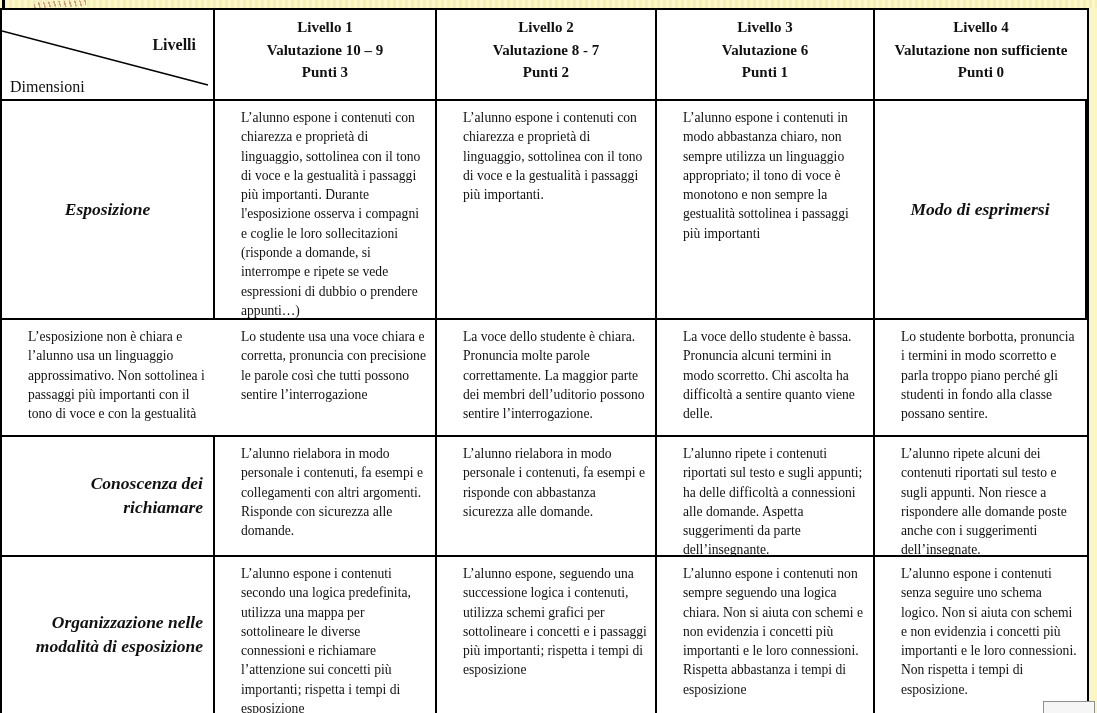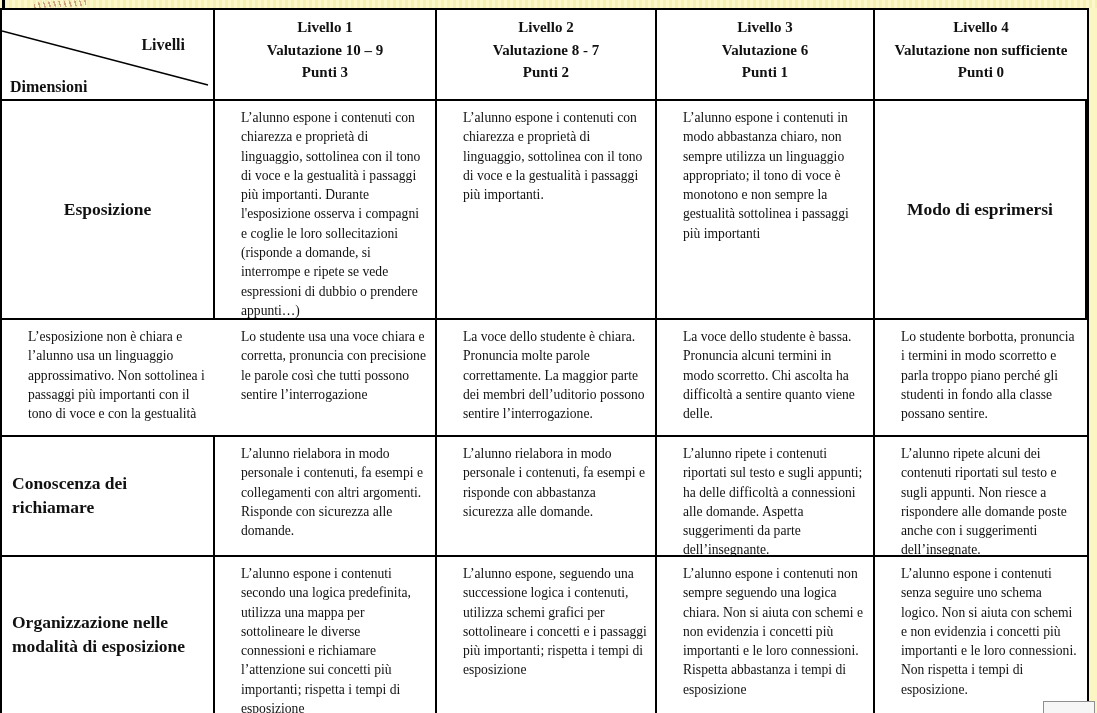--- a/index.html
+++ b/index.html
@@ -38,33 +38,34 @@
 
   
   .col-head {
     display:flex; align-items:flex-start; justify-content:center;
     text-align:center; font-weight:bold; font-size:15px; line-height:1.5;
     padding:6px 10px 0 10px; white-space:pre-line;
   }
   .corner { position:relative; }
   .corner svg { position:absolute; inset:0; width:100%; height:100%; }
   .corner-top {
-    position:absolute; top:26px; right:28px;
+    position:absolute; top:26px; right:17px;
     font-weight:bold; font-size:16px;
   }
   .corner-bottom {
     position:absolute; bottom:3px; left:8px;
-    font-weight:bold; font-size:16px;
+    font-weight:normal; font-size:16px;
   }
 
   
   .row-head {
     display:flex; align-items:center; justify-content:center;
-    text-align:left; font-weight:bold; font-size:17.5px; line-height:1.35;
+    text-align:right; font-weight:bold; font-size:17.5px; line-height:1.35;
     padding:0 10px;
+    font-style:italic;
   }
 
   
   .desc {
     padding:7px 8px 0 26px;
     font-size:13.6px; line-height:1.42;
   }
 
   
   .br-widget {

